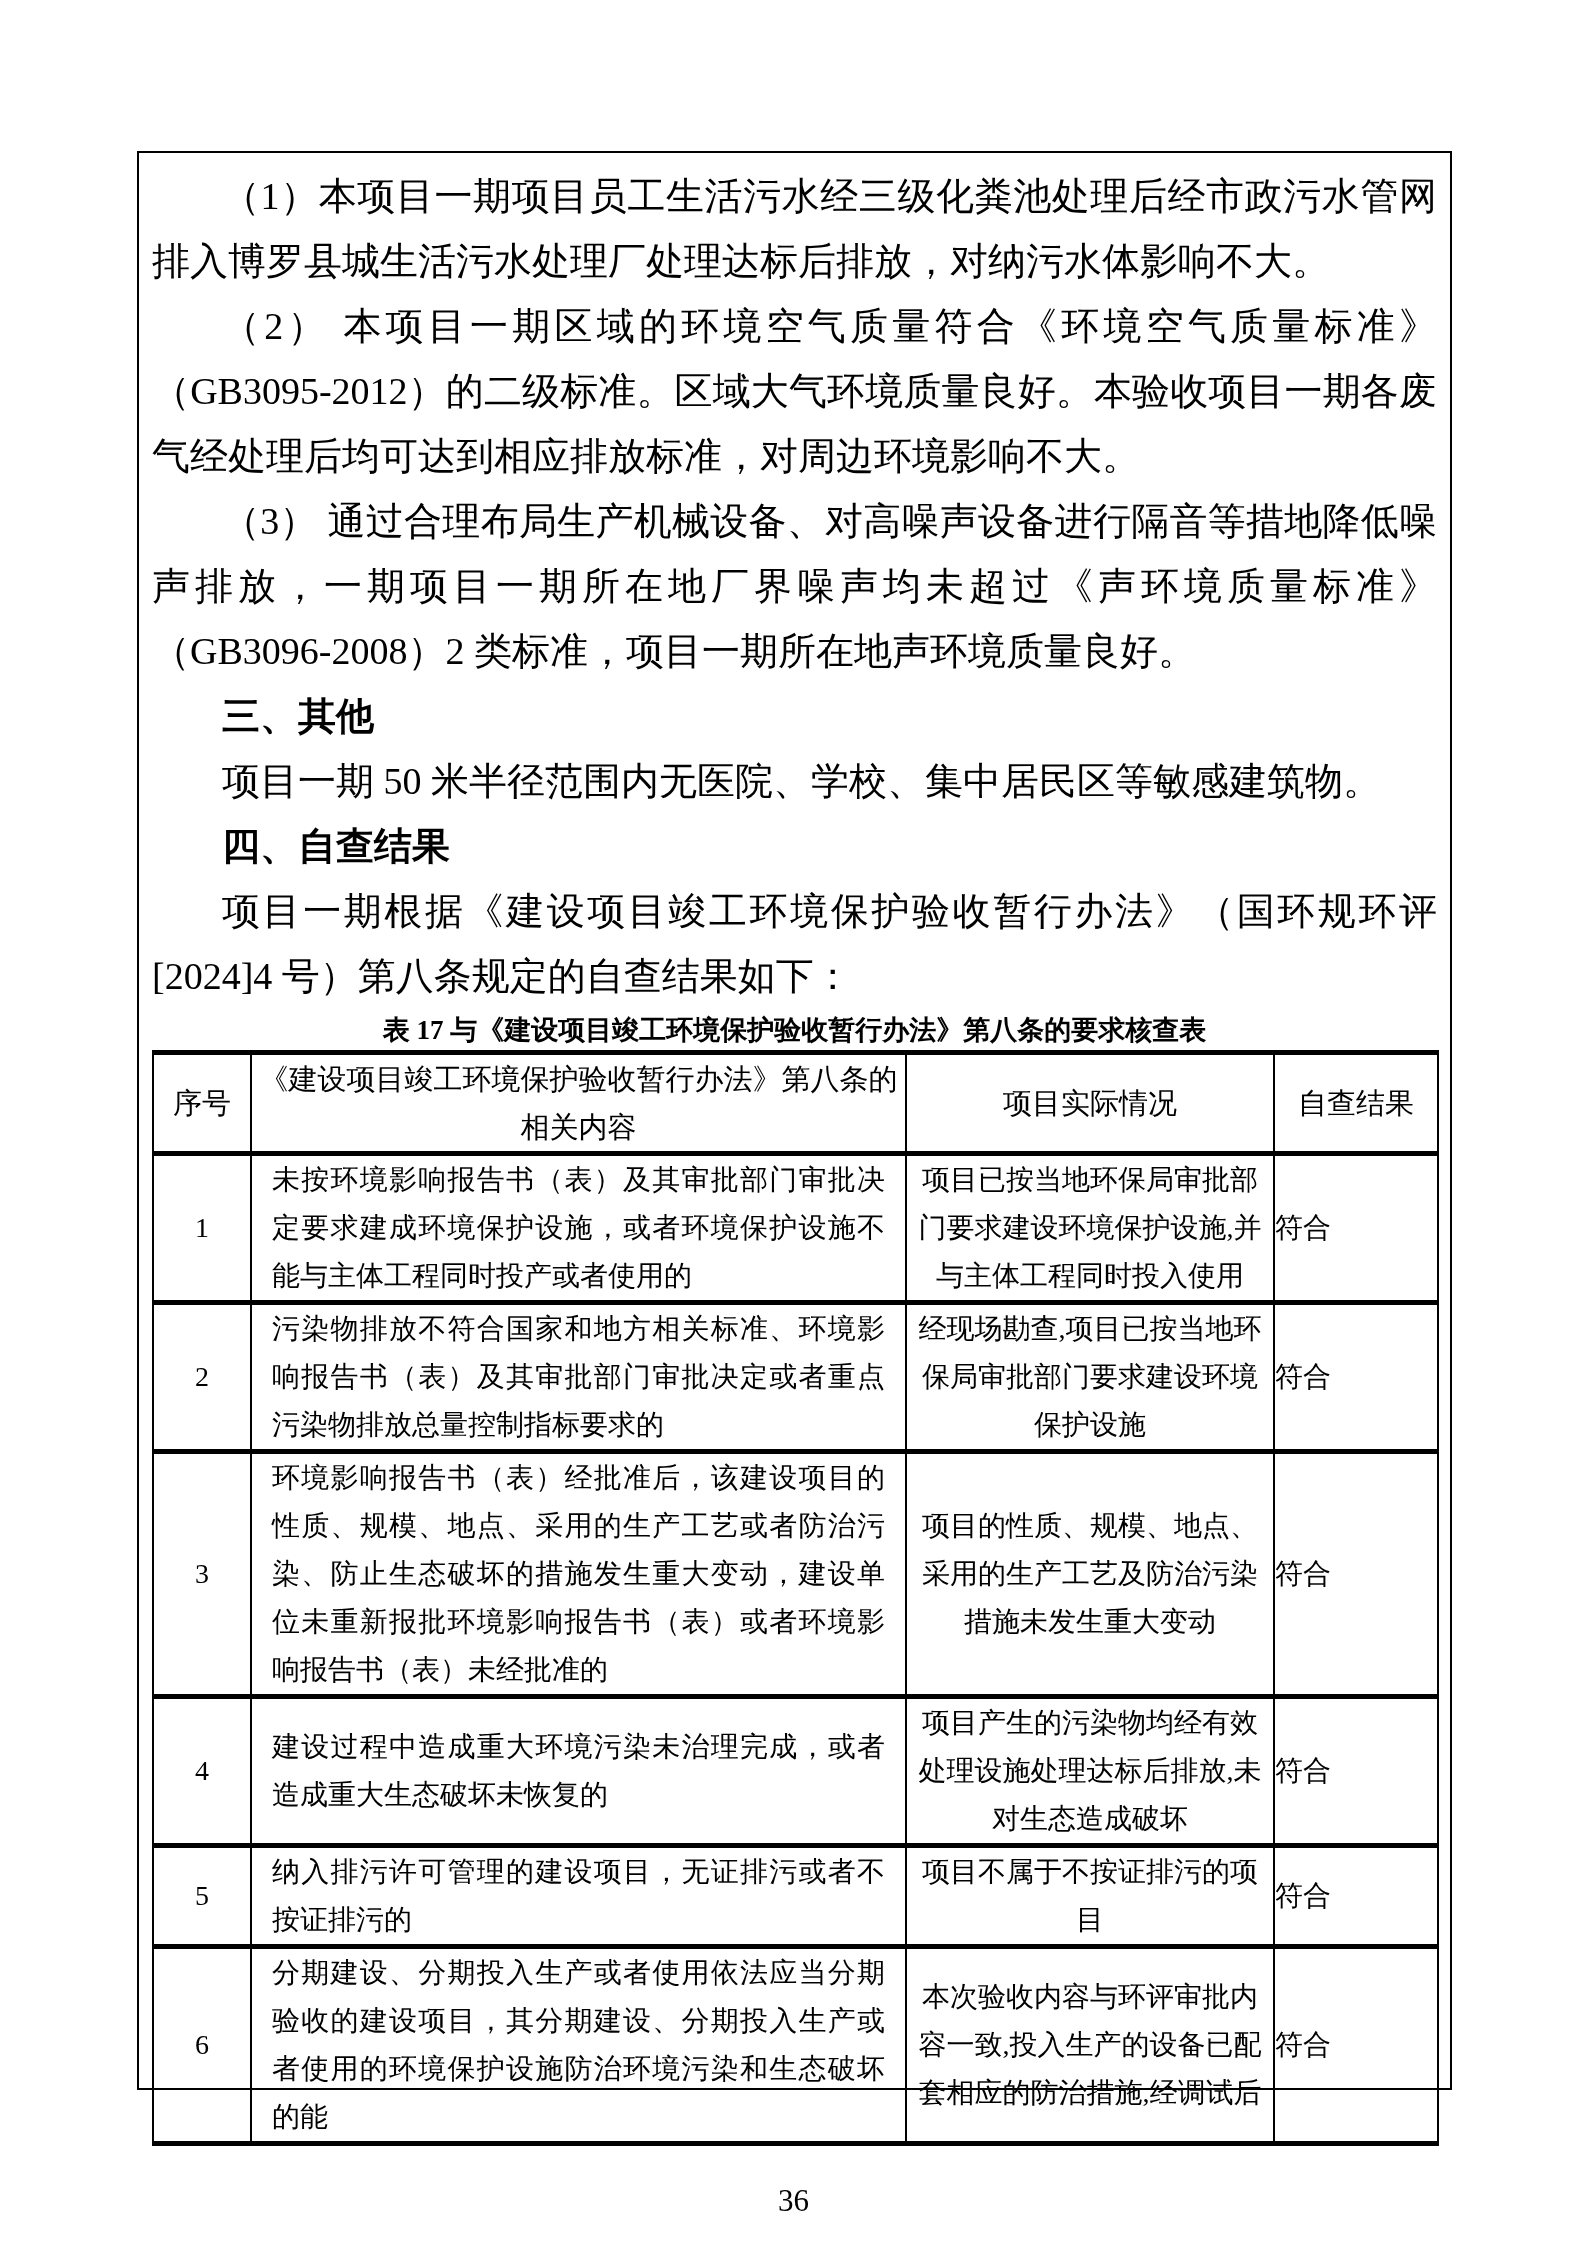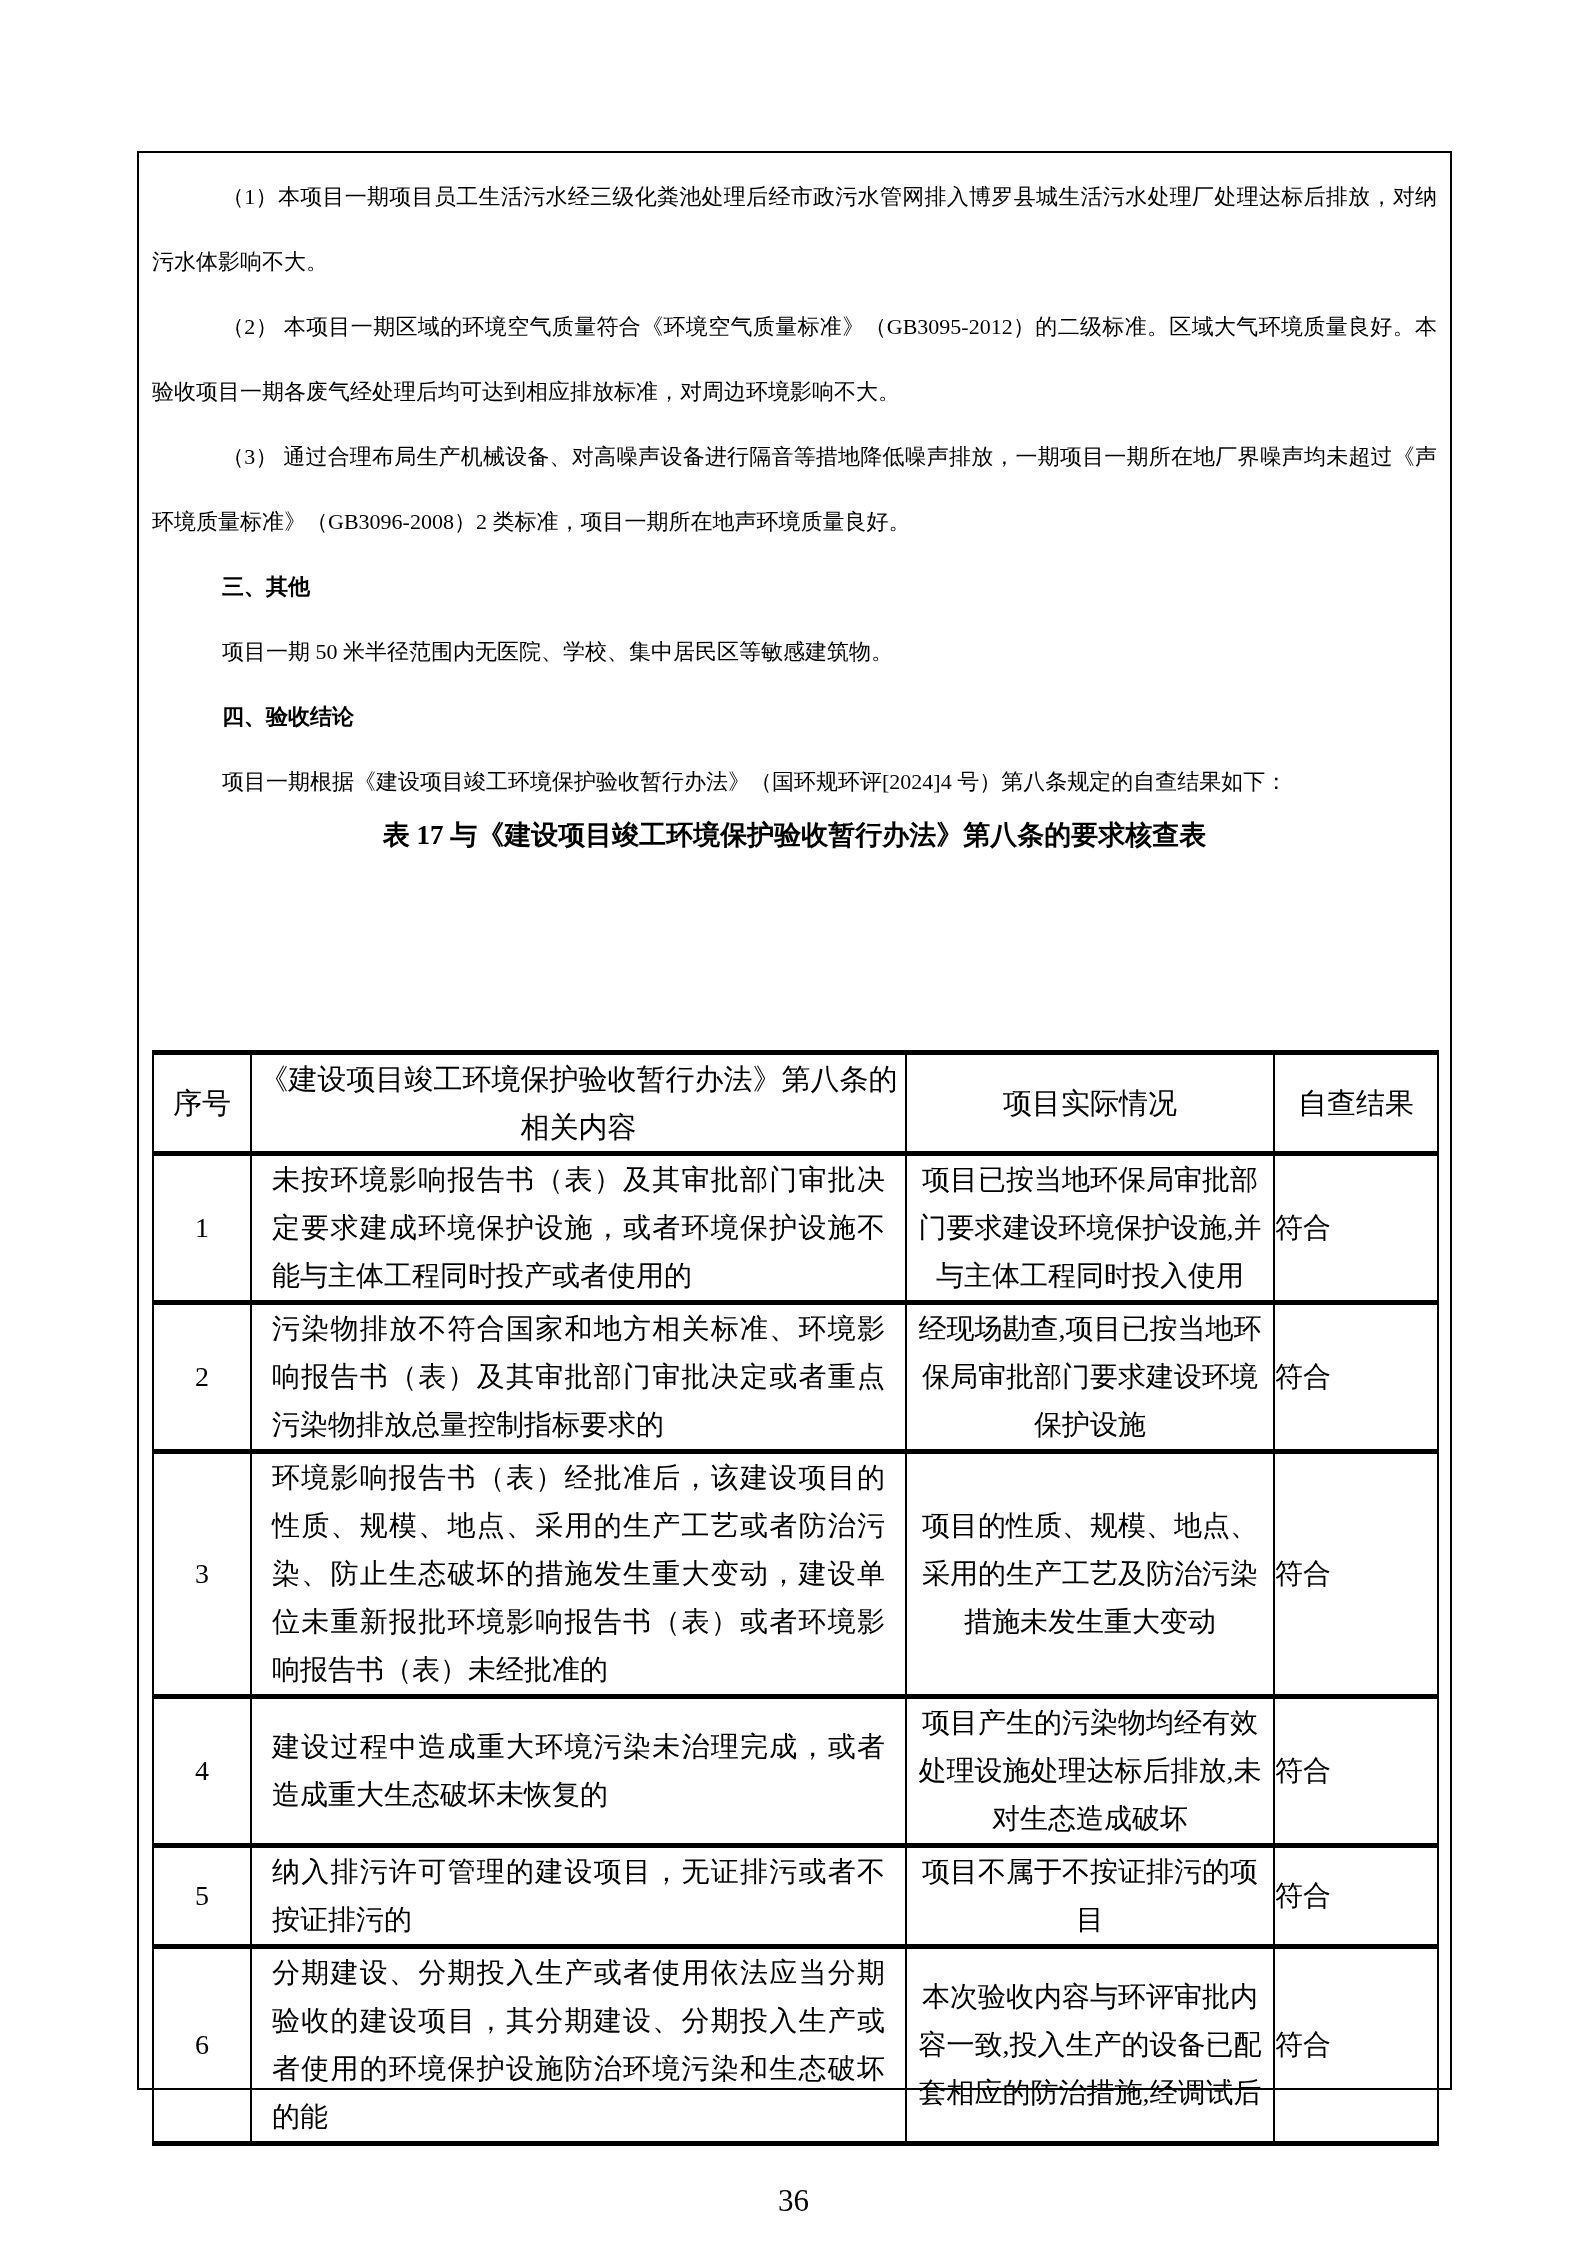--- a/index.html
+++ b/index.html
@@ -22,21 +22,21 @@
     height: 1939px;
     border: 2px solid #000000;
     box-sizing: border-box;
     padding: 11px 13px 0 13px;
   }
   .text-block {
     height: 897px;
     overflow: hidden;
   }
   .para {
-    font-size: 22px;
+    font-size: 38px;
     line-height: 65px;
     text-align: justify;
     text-indent: 70px;
     margin: 0;
   }
   .heading {
     font-weight: bold;
   }
   .table-title {
     font-size: 27px;
@@ -94,21 +94,21 @@
 </head>
 <body>
 
 <div class="content-box">
   <div class="text-block">
     <p class="para">（1）本项目一期项目员工生活污水经三级化粪池处理后经市政污水管网排入博罗县城生活污水处理厂处理达标后排放，对纳污水体影响不大。</p>
     <p class="para">（2） 本项目一期区域的环境空气质量符合《环境空气质量标准》（GB3095-2012）的二级标准。区域大气环境质量良好。本验收项目一期各废气经处理后均可达到相应排放标准，对周边环境影响不大。</p>
     <p class="para">（3） 通过合理布局生产机械设备、对高噪声设备进行隔音等措地降低噪声排放，一期项目一期所在地厂界噪声均未超过《声环境质量标准》（GB3096-2008）2 类标准，项目一期所在地声环境质量良好。</p>
     <p class="para heading">三、其他</p>
     <p class="para">项目一期 50 米半径范围内无医院、学校、集中居民区等敏感建筑物。</p>
-    <p class="para heading">四、验收结论</p>
+    <p class="para heading">四、自查结果</p>
     <p class="para">项目一期根据《建设项目竣工环境保护验收暂行办法》（国环规环评[2024]4 号）第八条规定的自查结果如下：</p>
     <p class="table-title">表 17 与《建设项目竣工环境保护验收暂行办法》第八条的要求核查表</p>
   </div>
 
   <table class="check-table">
     <colgroup>
       <col class="c1">
         <col class="c2">
         <col class="c3">
         <col class="c4">

